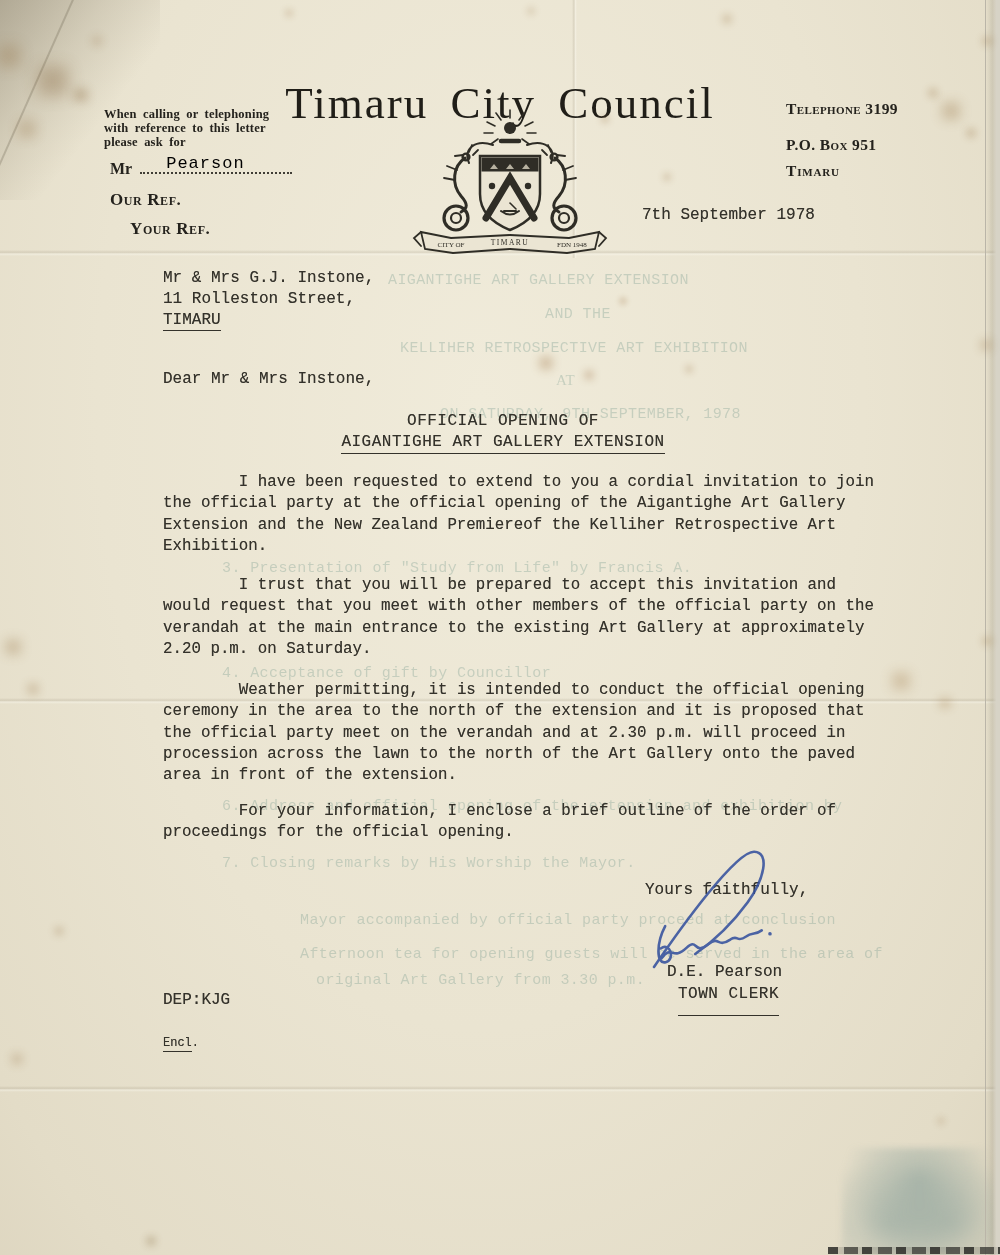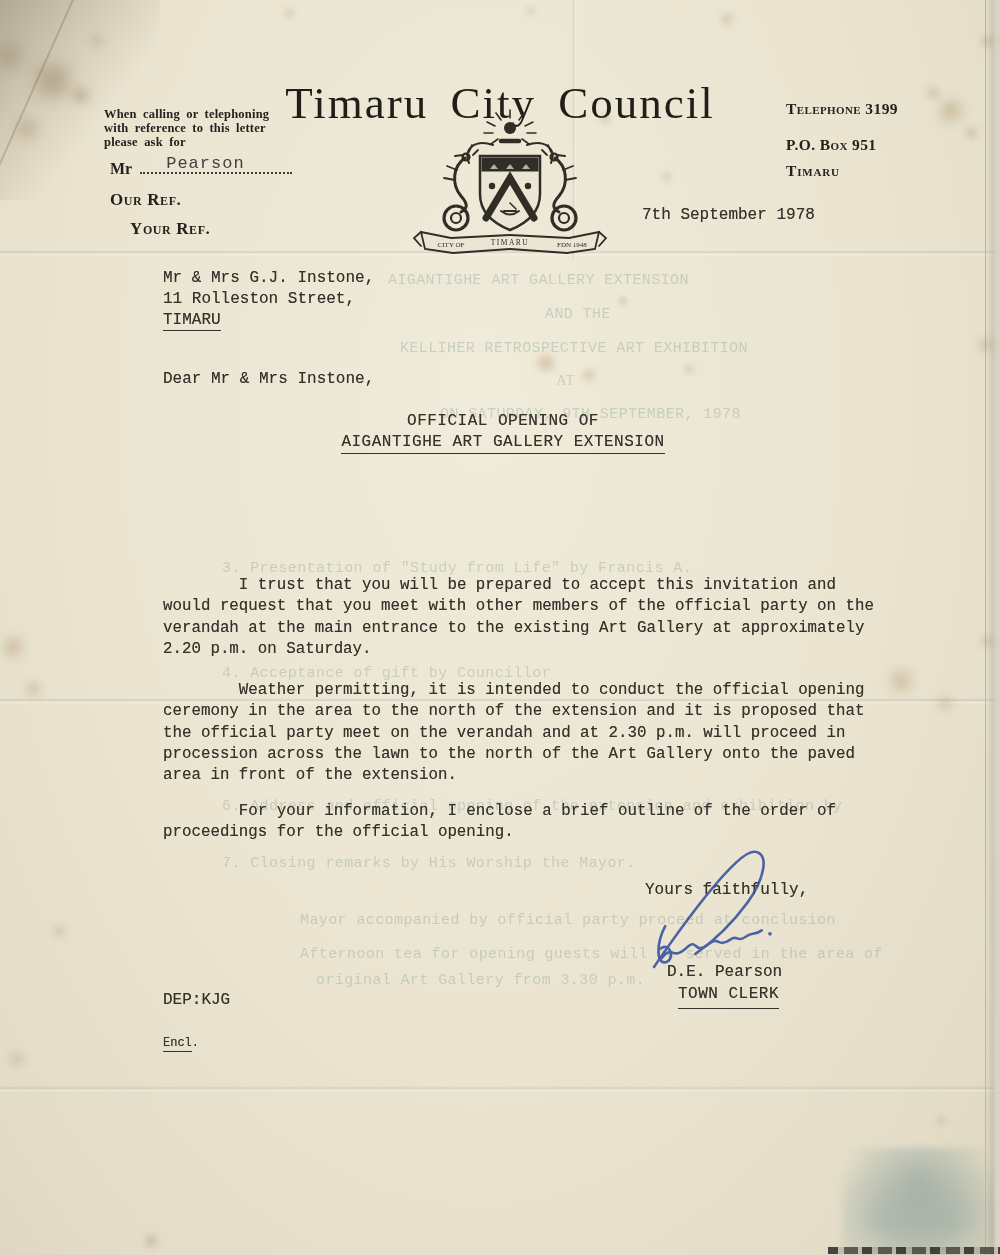--- a/index.html
+++ b/index.html
@@ -59,21 +59,21 @@
   .content { position:absolute; inset:0; z-index:3; }
   .abs { position:absolute; }
   .title { left:0; width:1000px; top:47px; text-align:center; font-size:45px; font-weight:400;
     letter-spacing:2px; word-spacing:9px; color:#201e18; }
   .askfor { left:104px; top:107px; width:186px; font-weight:bold; font-size:12.5px; line-height:14px;
     white-space:pre-line; word-spacing:3px; letter-spacing:.2px; }
   .mr-row { left:110px; top:152px; font-weight:bold; font-size:16px; }
   .dotline { display:inline-block; position:relative; width:152px; margin-left:8px;
     border-bottom:2px dotted #403d35; height:20px; vertical-align:baseline; }
   .typed-name { position:absolute; left:26px; bottom:-1px; font-family:"Liberation Mono", monospace;
-    font-weight:400; font-size:17px; letter-spacing:1px; color:#404040; }
+    font-weight:400; font-size:17px; letter-spacing:1px; color:#000000; }
   .sc { font-variant:small-caps; font-weight:bold; }
   .ourref { left:110px; top:190px; font-size:17px; letter-spacing:.6px; }
   .yourref { left:110px; top:219px; font-size:17px; letter-spacing:.6px;margin-left:20px; }
   .tel { left:786px; top:100px; font-size:15.5px; letter-spacing:.4px; }
   .pobox { left:786px; top:136px; font-size:15.5px; letter-spacing:.4px; }
   .hqcity { left:786px; top:162px; font-size:15.5px; letter-spacing:.8px; }
   .crest-box { left:404px; top:108px; width:212px; height:150px; }
 
   .mono, .para { font-family:"Liberation Mono", monospace; color:#34322b;
     text-shadow:0 0 .4px rgba(45,42,34,.55); }
@@ -82,21 +82,21 @@
   .addr2 { left:163px; top:290px; font-size:16px; }
   .addr3 { left:163px; top:311px; font-size:16px; border-bottom:1.6px solid #34322b; padding-bottom:1px; }
   .salutation { left:163px; top:370px; font-size:16px; }
   .subject1 { left:0; width:1006px; top:412px; text-align:center; font-size:16px; letter-spacing:.5px; }
   .subject2 { left:0; width:1006px; top:433px; text-align:center; font-size:16px; letter-spacing:.5px; }
   .subject2 span { border-bottom:1.8px solid #34322b; padding-bottom:2px; }
   .para { left:163px; width:775px; font-size:15.8px; line-height:21.3px; white-space:pre-wrap; }
   .closing { left:645px; top:881px; font-size:16px;font-family:Liberation Mono, monospace; }
   .signature { left:628px; top:842px; width:190px; height:130px; z-index:4; transform:rotate(-4deg); }
   .sig-name { left:667px; top:963px; font-size:16px; }
-  .sig-title { left:678px; top:985px; font-size:16px; border-bottom:1.8px solid #34322b; padding-bottom:5px; letter-spacing:.5px; }
+  .sig-title { left:678px; top:985px; font-size:16px; border-bottom:1.8px solid #34322b; padding-bottom:12px; letter-spacing:.5px; }
   .initials { left:163px; top:991px; font-size:16px; }
   .encl { left:163px; top:1036px; font-size:12px;text-align:center; }
   .encl .u { border-bottom:1.8px solid #34322b; padding-bottom:1px; }
 </style>
 </head>
 <body>
 
 <div class="stage">
   <div class="paper"></div>
 
@@ -177,20 +177,24 @@
     </svg>
 
     <div class="abs mono dateline">7th September 1978</div>
     <div class="abs mono addr1">Mr &amp; Mrs G.J. Instone,</div>
     <div class="abs mono addr2">11 Rolleston Street,</div>
     <div class="abs mono addr3">TIMARU</div>
     <div class="abs mono salutation">Dear Mr &amp; Mrs Instone,</div>
     <div class="abs mono subject1">OFFICIAL OPENING OF</div>
     <div class="abs mono subject2"><span>AIGANTIGHE ART GALLERY EXTENSION</span></div>
 
+    <div class="abs para" style="top:472px">        I have been requested to extend to you a cordial invitation to join
+the official party at the official opening of the Aigantighe Art Gallery
+Extension and the New Zealand Premiereof the Kelliher Retrospective Art
+Exhibition.</div>
     <div class="abs para" style="top:575px">        I trust that you will be prepared to accept this invitation and
 would request that you meet with other members of the official party on the
 verandah at the main entrance to the existing Art Gallery at approximately
 2.20 p.m. on Saturday.</div>
     <div class="abs para" style="top:680px">        Weather permitting, it is intended to conduct the official opening
 ceremony in the area to the north of the extension and it is proposed that
 the official party meet on the verandah and at 2.30 p.m. will proceed in
 procession across the lawn to the north of the Art Gallery onto the paved
 area in front of the extension.</div>
     <div class="abs para" style="top:801px">        For your information, I enclose a brief outline of the order of

